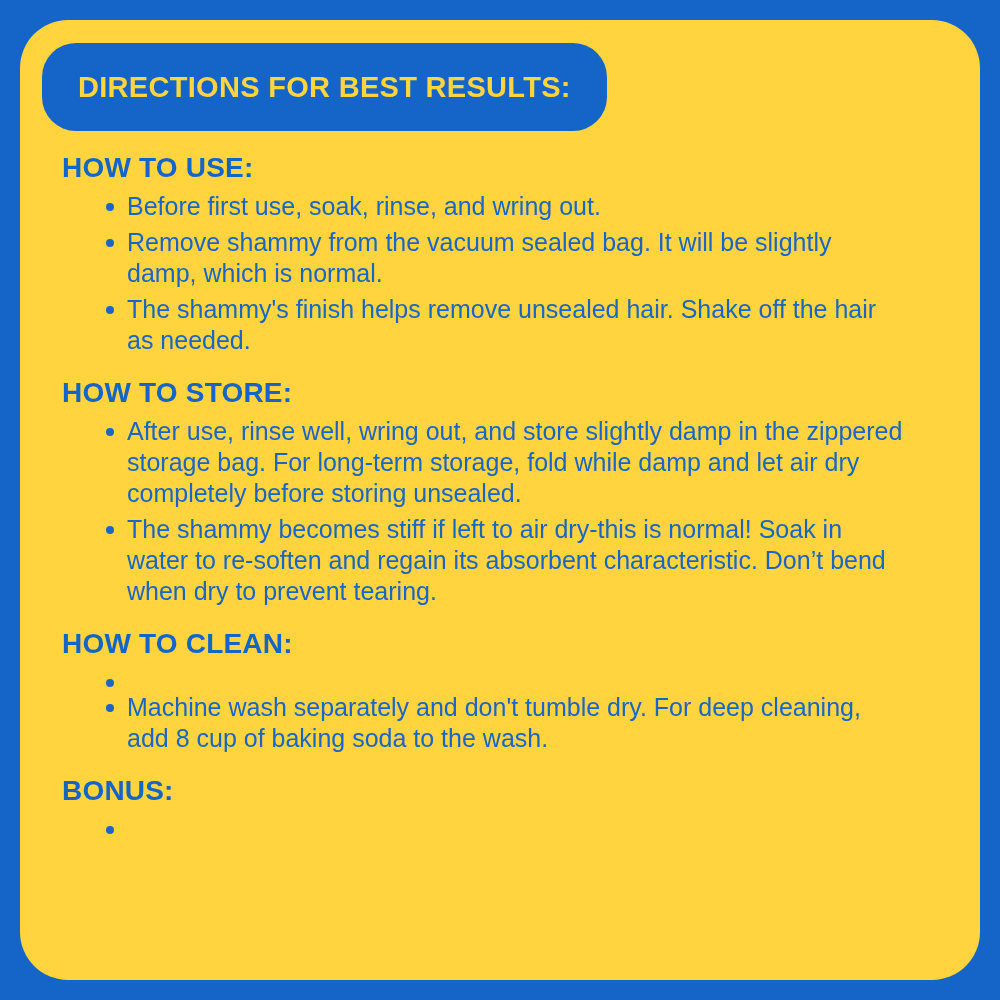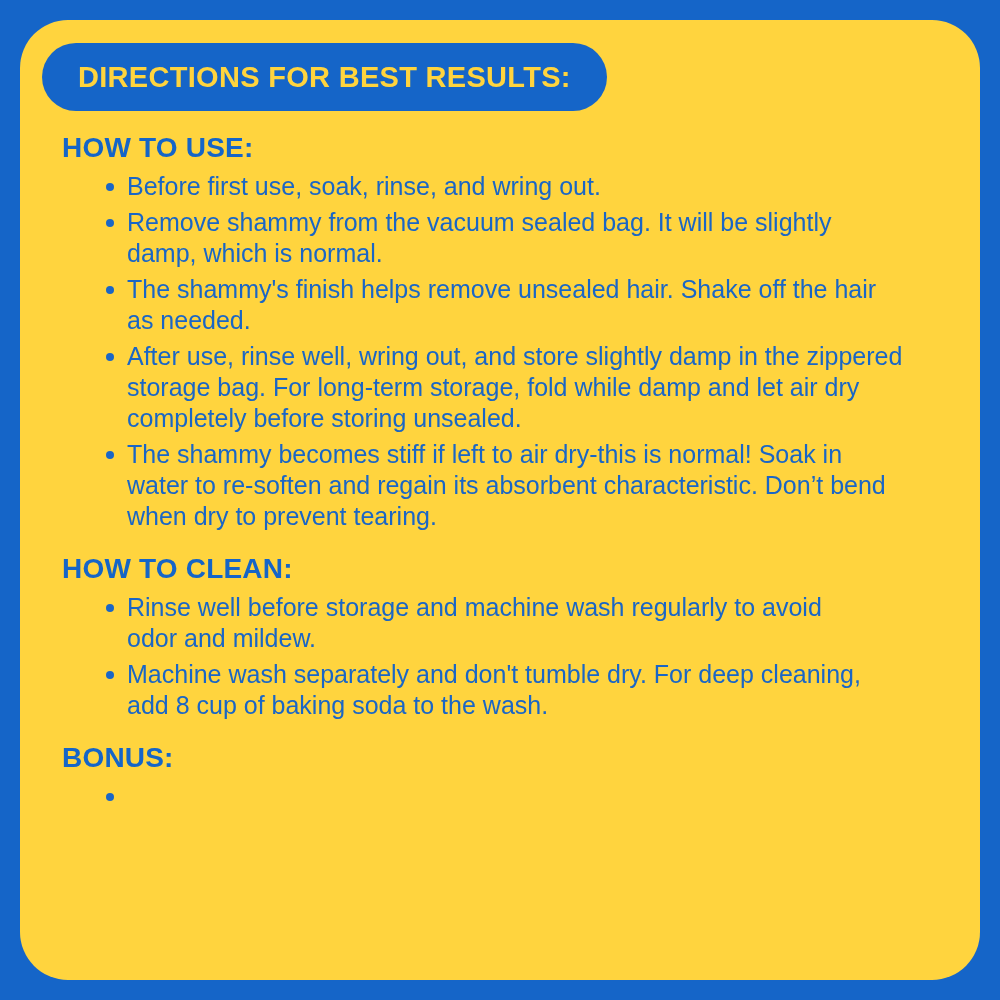--- a/index.html
+++ b/index.html
@@ -13,21 +13,21 @@
   }
   .card {
     position: absolute;
     inset: 20px;
     background: #ffd43e;
     border-radius: 48px;
     overflow: hidden;
   }
   .pill {
     margin: 23px 0 0 22px;
-    height: 68px;
+    height: 88px;
     width: fit-content;
     padding: 0 36px;
     background: #1565c8;
     border-radius: 34px;
     display: flex;
     align-items: center;
   }
   .pill-title {
     color: #ffd43e;
     font-size: 29px;
@@ -92,20 +92,21 @@
       </li>
       <li>
         <span class="dot"></span>
         <span class="txt">The shammy's finish helps remove unsealed hair. Shake off the hair
 as needed.</span>
       </li>
     </ul>
   </section>
 
   <section>
+    <h2>HOW TO STORE:</h2>
     <ul>
       <li>
         <span class="dot"></span>
         <span class="txt">After use, rinse well, wring out, and store slightly damp in the zippered
 storage bag. For long-term storage, fold while damp and let air dry
 completely before storing unsealed.</span>
       </li>
       <li>
         <span class="dot"></span>
         <span class="txt">The shammy becomes stiff if left to air dry-this is normal! Soak in
@@ -113,22 +114,20 @@
 when dry to prevent tearing.</span>
       </li>
     </ul>
   </section>
 
   <section>
     <h2>HOW TO CLEAN:</h2>
     <ul>
       <li>
         <span class="dot"></span>
-        <span class="txt">Rinse well before storage and machine wash regularly to avoid
-odor and mildew.</span>
       </li>
       <li>
         <span class="dot"></span>
         <span class="txt">Machine wash separately and don't tumble dry. For deep cleaning,
 add 8 cup of baking soda to the wash.</span>
       </li>
     </ul>
   </section>
 
   <section>

